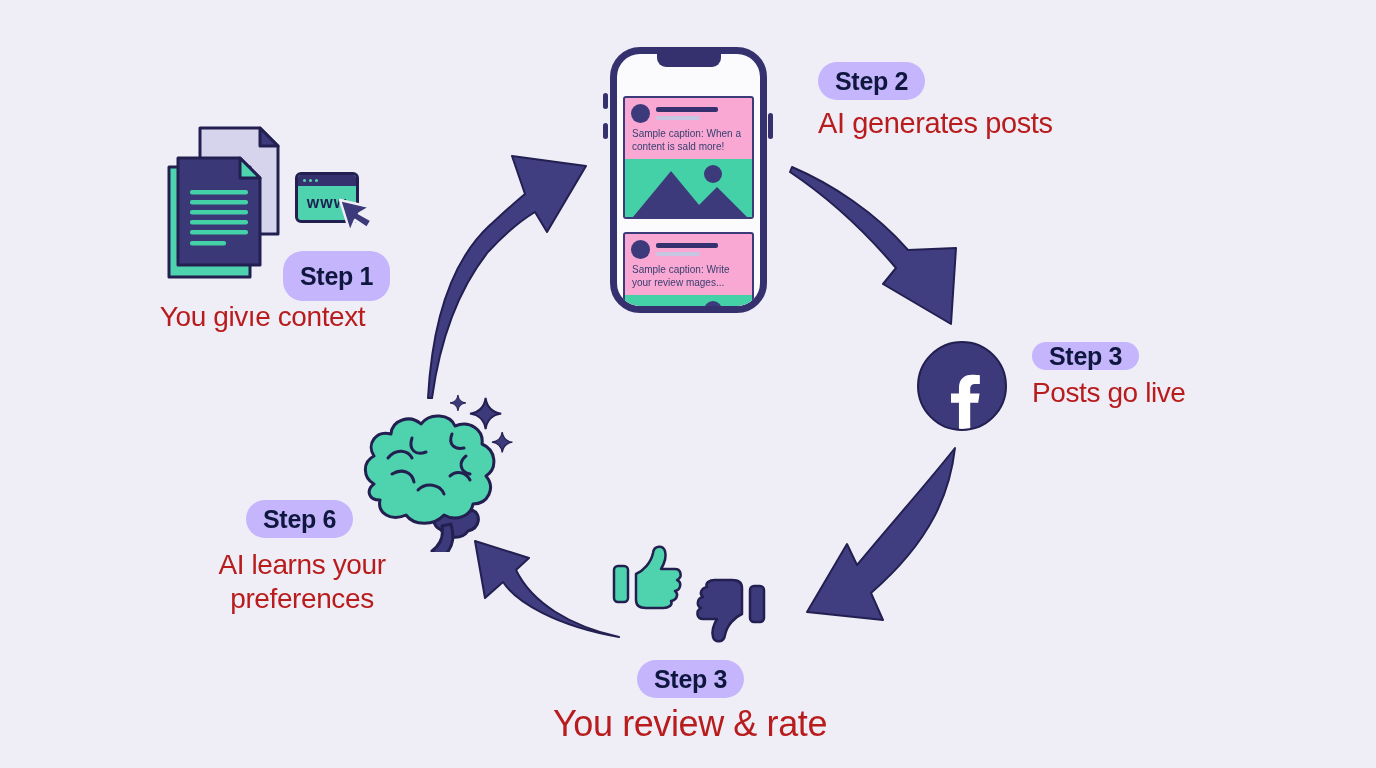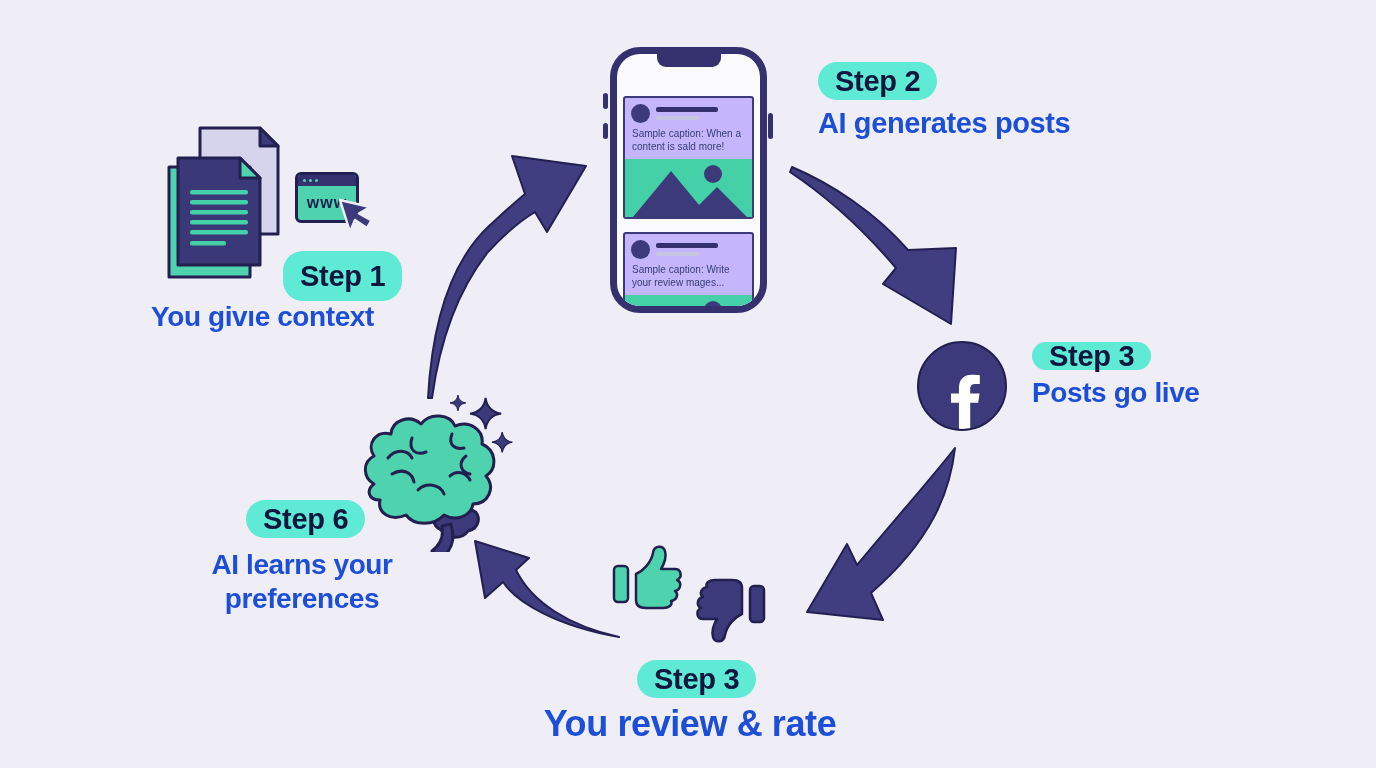--- a/index.html
+++ b/index.html
@@ -1,30 +1,30 @@
 <!DOCTYPE html>
 <html><head>
 <meta charset="utf-8">
 <style>
   html,body{margin:0;padding:0;}
   .canvas{position:relative;width:1376px;height:768px;background:#efeef7;overflow:hidden;
           font-family:"Liberation Sans",sans-serif;}
   .abs{position:absolute;}
   .badge{position:absolute;display:flex;align-items:center;justify-content:center;
-         background:#5eead4;color:#10173f;font-weight:700;font-size:29px;
+         background:#c4b5fd;color:#10173f;font-weight:700;font-size:25px;
          border-radius:20px;padding:3px 17px;letter-spacing:-0.3px;}
-  .title{position:absolute;color:#1d4ed8;font-weight:700;font-size:27px;letter-spacing:-0.4px;line-height:1.2;}
+  .title{position:absolute;color:#b91c1c;font-weight:400;font-size:27px;letter-spacing:-0.4px;line-height:1.2;}
   .center{text-align:center;}
   
   .phone{position:absolute;left:610px;top:47px;width:157px;height:266px;background:#fbfbfe;
          border:7px solid #34316e;border-radius:30px;box-sizing:border-box;overflow:hidden;}
   .notch{position:absolute;left:50%;top:0;transform:translateX(-50%);width:64px;height:13px;
          background:#34316e;border-radius:0 0 9px 9px;}
   .nub{position:absolute;width:5px;background:#34316e;border-radius:3px;}
-  .card{margin:0 6px;border:2px solid #3d3a7c;border-radius:3px;background:#c4b5fd;overflow:hidden;}
+  .card{margin:0 6px;border:2px solid #3d3a7c;border-radius:3px;background:#f9a8d4;overflow:hidden;}
   .card-head{display:flex;align-items:center;gap:6px;padding:6px 6px 2px 6px;}
   .avatar{width:19px;height:19px;border-radius:50%;background:#3d3a7c;flex:0 0 auto;}
   .hline1{width:62px;height:5px;background:#34316e;border-radius:2px;margin-bottom:4px;}
   .hline2{width:44px;height:4px;background:#c7c6e2;border-radius:2px;}
   .caption{padding:2px 7px 6px 7px;font-size:10px;line-height:1.3;color:#39406f;}
   .postimg{background:#45d1a8;overflow:hidden;line-height:0;}
   
   .www{position:absolute;left:295px;top:172px;width:64px;height:51px;border:3px solid #232051;
        border-radius:6px;background:#4fd3ae;box-sizing:border-box;overflow:hidden;}
   .www-bar{height:11px;background:#34316e;display:flex;align-items:center;gap:3px;padding-left:5px;}

